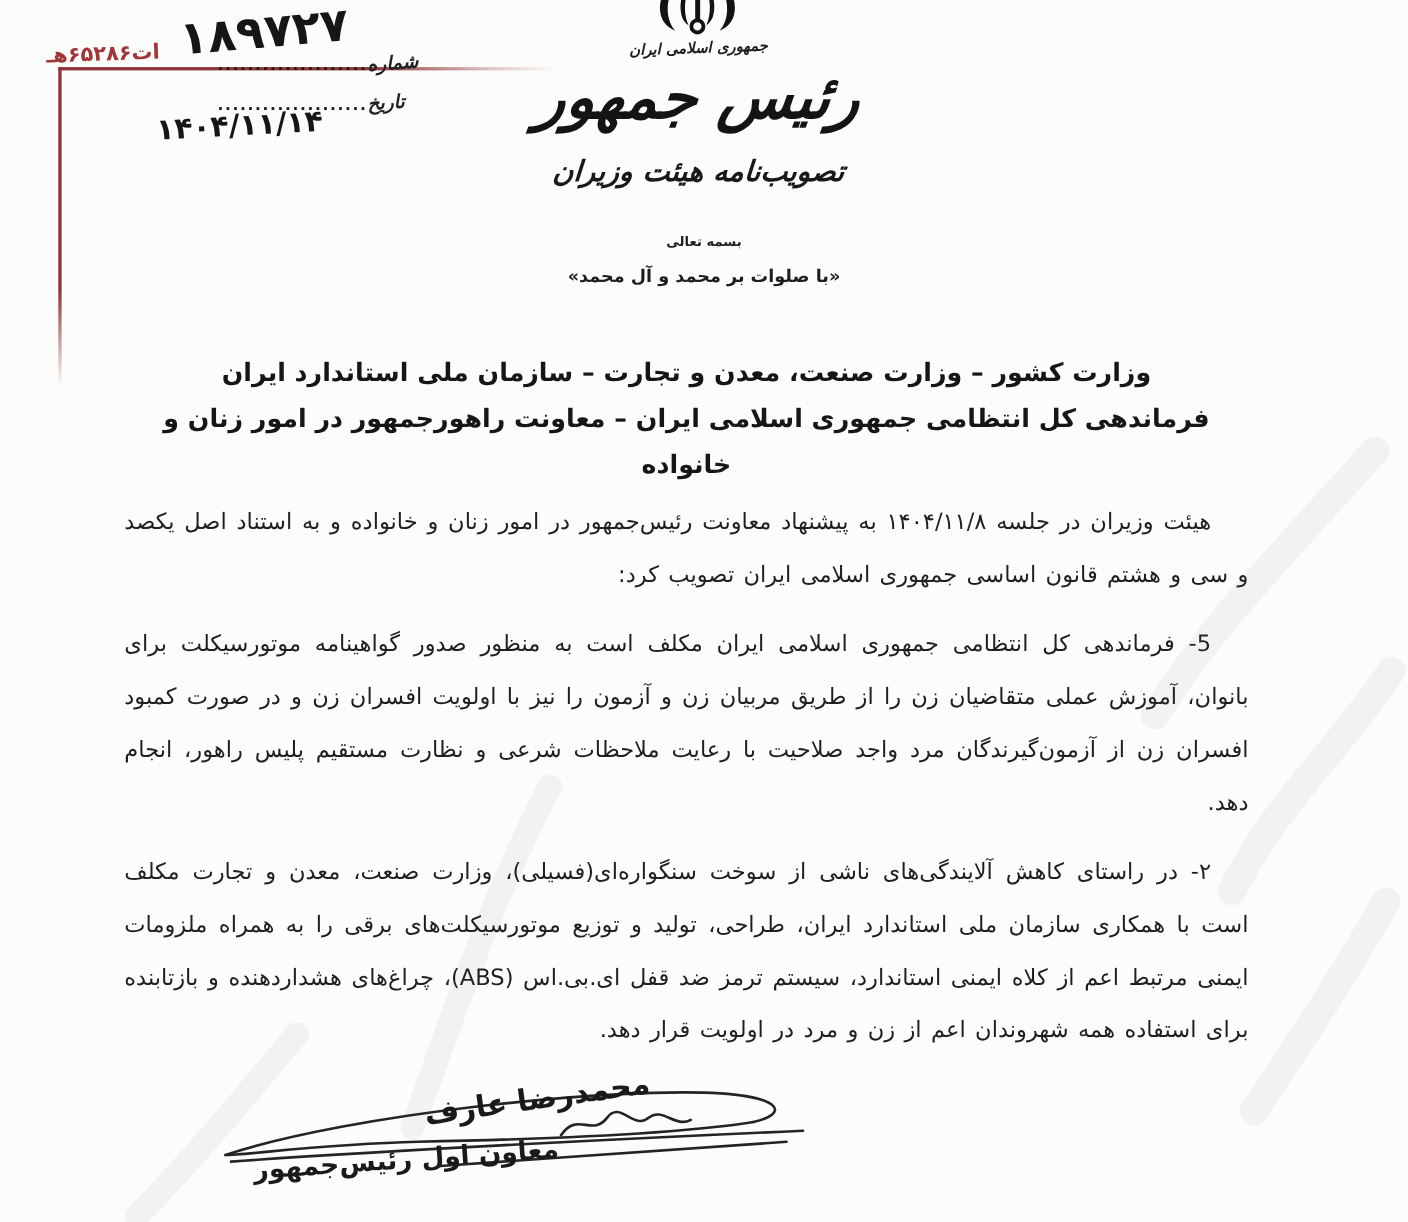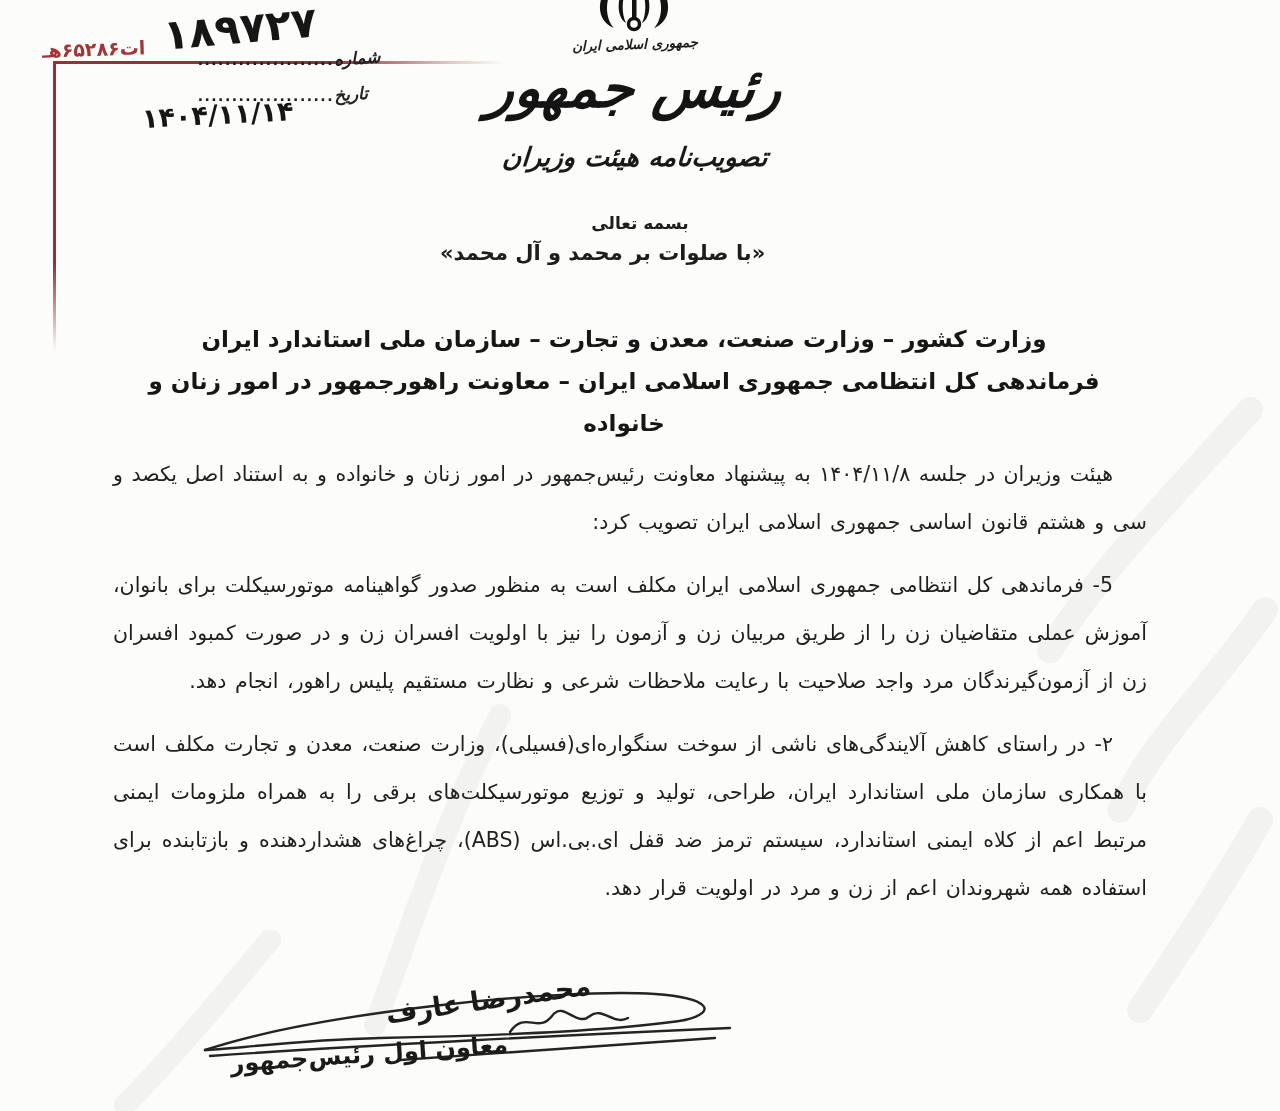--- a/index.html
+++ b/index.html
@@ -30,28 +30,28 @@
   
   .emblem{position:absolute;left:592px;top:-4px;width:84px;height:40px;filter:blur(0.3px);}
   .hdr-country{position:absolute;left:540px;top:36px;width:190px;text-align:center;
     font-size:13.5px;font-weight:bold;font-style:italic;letter-spacing:1px;transform:rotate(-2deg);}
   .hdr-office{position:absolute;left:470px;top:56px;width:330px;text-align:center;
     font-size:55px;font-weight:bold;font-style:italic;transform:skewX(-6deg);color:#141414;}
   .hdr-doctype{position:absolute;left:455px;top:142px;width:360px;text-align:center;
     font-size:26px;font-weight:bold;font-style:italic;transform:skewX(-4deg);color:#191919;}
   
   .besmeleh{position:absolute;left:540px;top:213px;width:200px;text-align:center;
-    font-size:17px;font-weight:bold;}
-  .salawat{position:absolute;left:440px;top:241px;width:400px;text-align:left;
-    font-size:21px;font-weight:bold;}
+    font-size:12px;font-weight:bold;}
+  .salawat{position:absolute;left:440px;top:241px;width:400px;text-align:center;
+    font-size:16px;font-weight:bold;}
   
   .addressees{position:absolute;right:145px;left:113px;top:318px;text-align:center;}
   .addressees div{font-size:23px;font-weight:bold;line-height:42px;color:#161616;}
   
-  .body-text{position:absolute;right:133px;left:113px;top:450px;}
+  .body-text{position:absolute;right:145px;left:113px;top:450px;}
   .body-text p{margin:0 0 15px 0;font-size:20.5px;line-height:48px;color:#1f1f1f;
     text-align:justify;text-align-last:right;text-indent:34px;word-spacing:2px;}
   
   .sig-wrap{position:absolute;left:170px;top:968px;width:600px;height:140px;}
   .sig-name{position:absolute;left:215px;top:16px;font-size:27px;font-weight:bold;
     transform:rotate(-8deg);color:#1a1a1a;letter-spacing:1px;}
   .sig-title{position:absolute;left:60px;top:72px;font-size:24px;font-weight:bold;
     transform:rotate(-4deg);color:#1a1a1a;letter-spacing:1px;}
   .sig-svg{position:absolute;left:0;top:0;width:600px;height:140px;}
   

